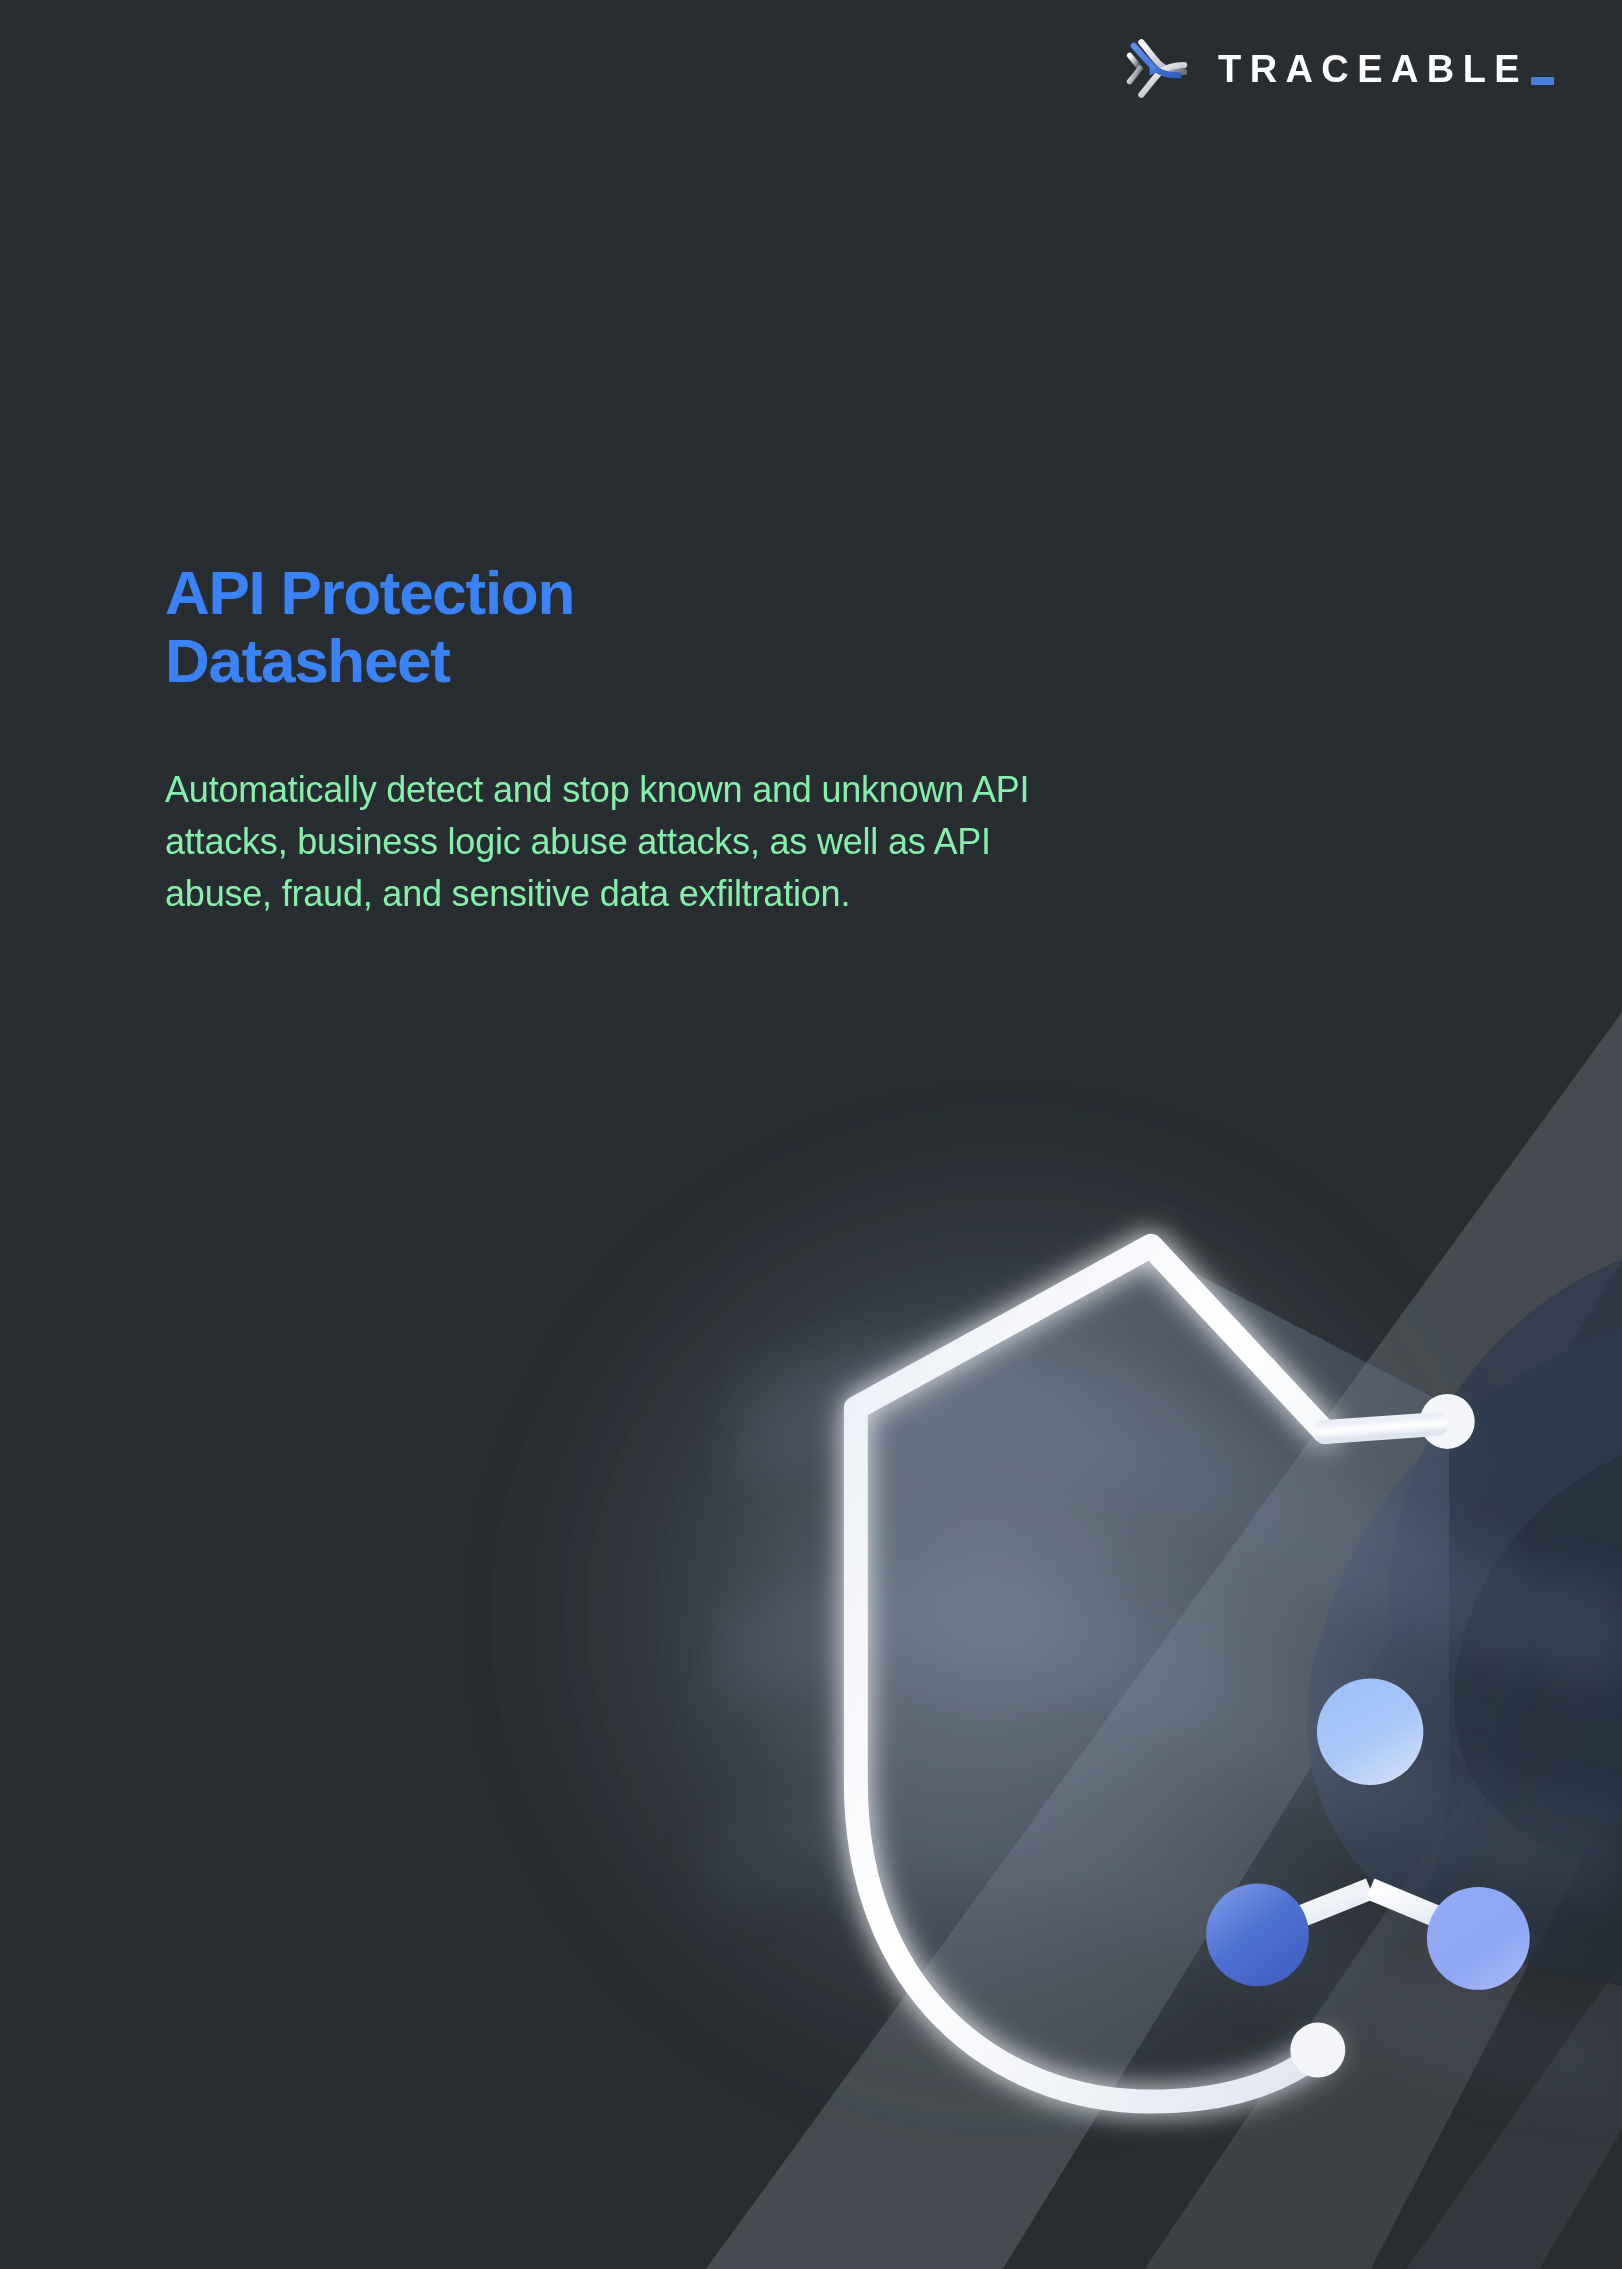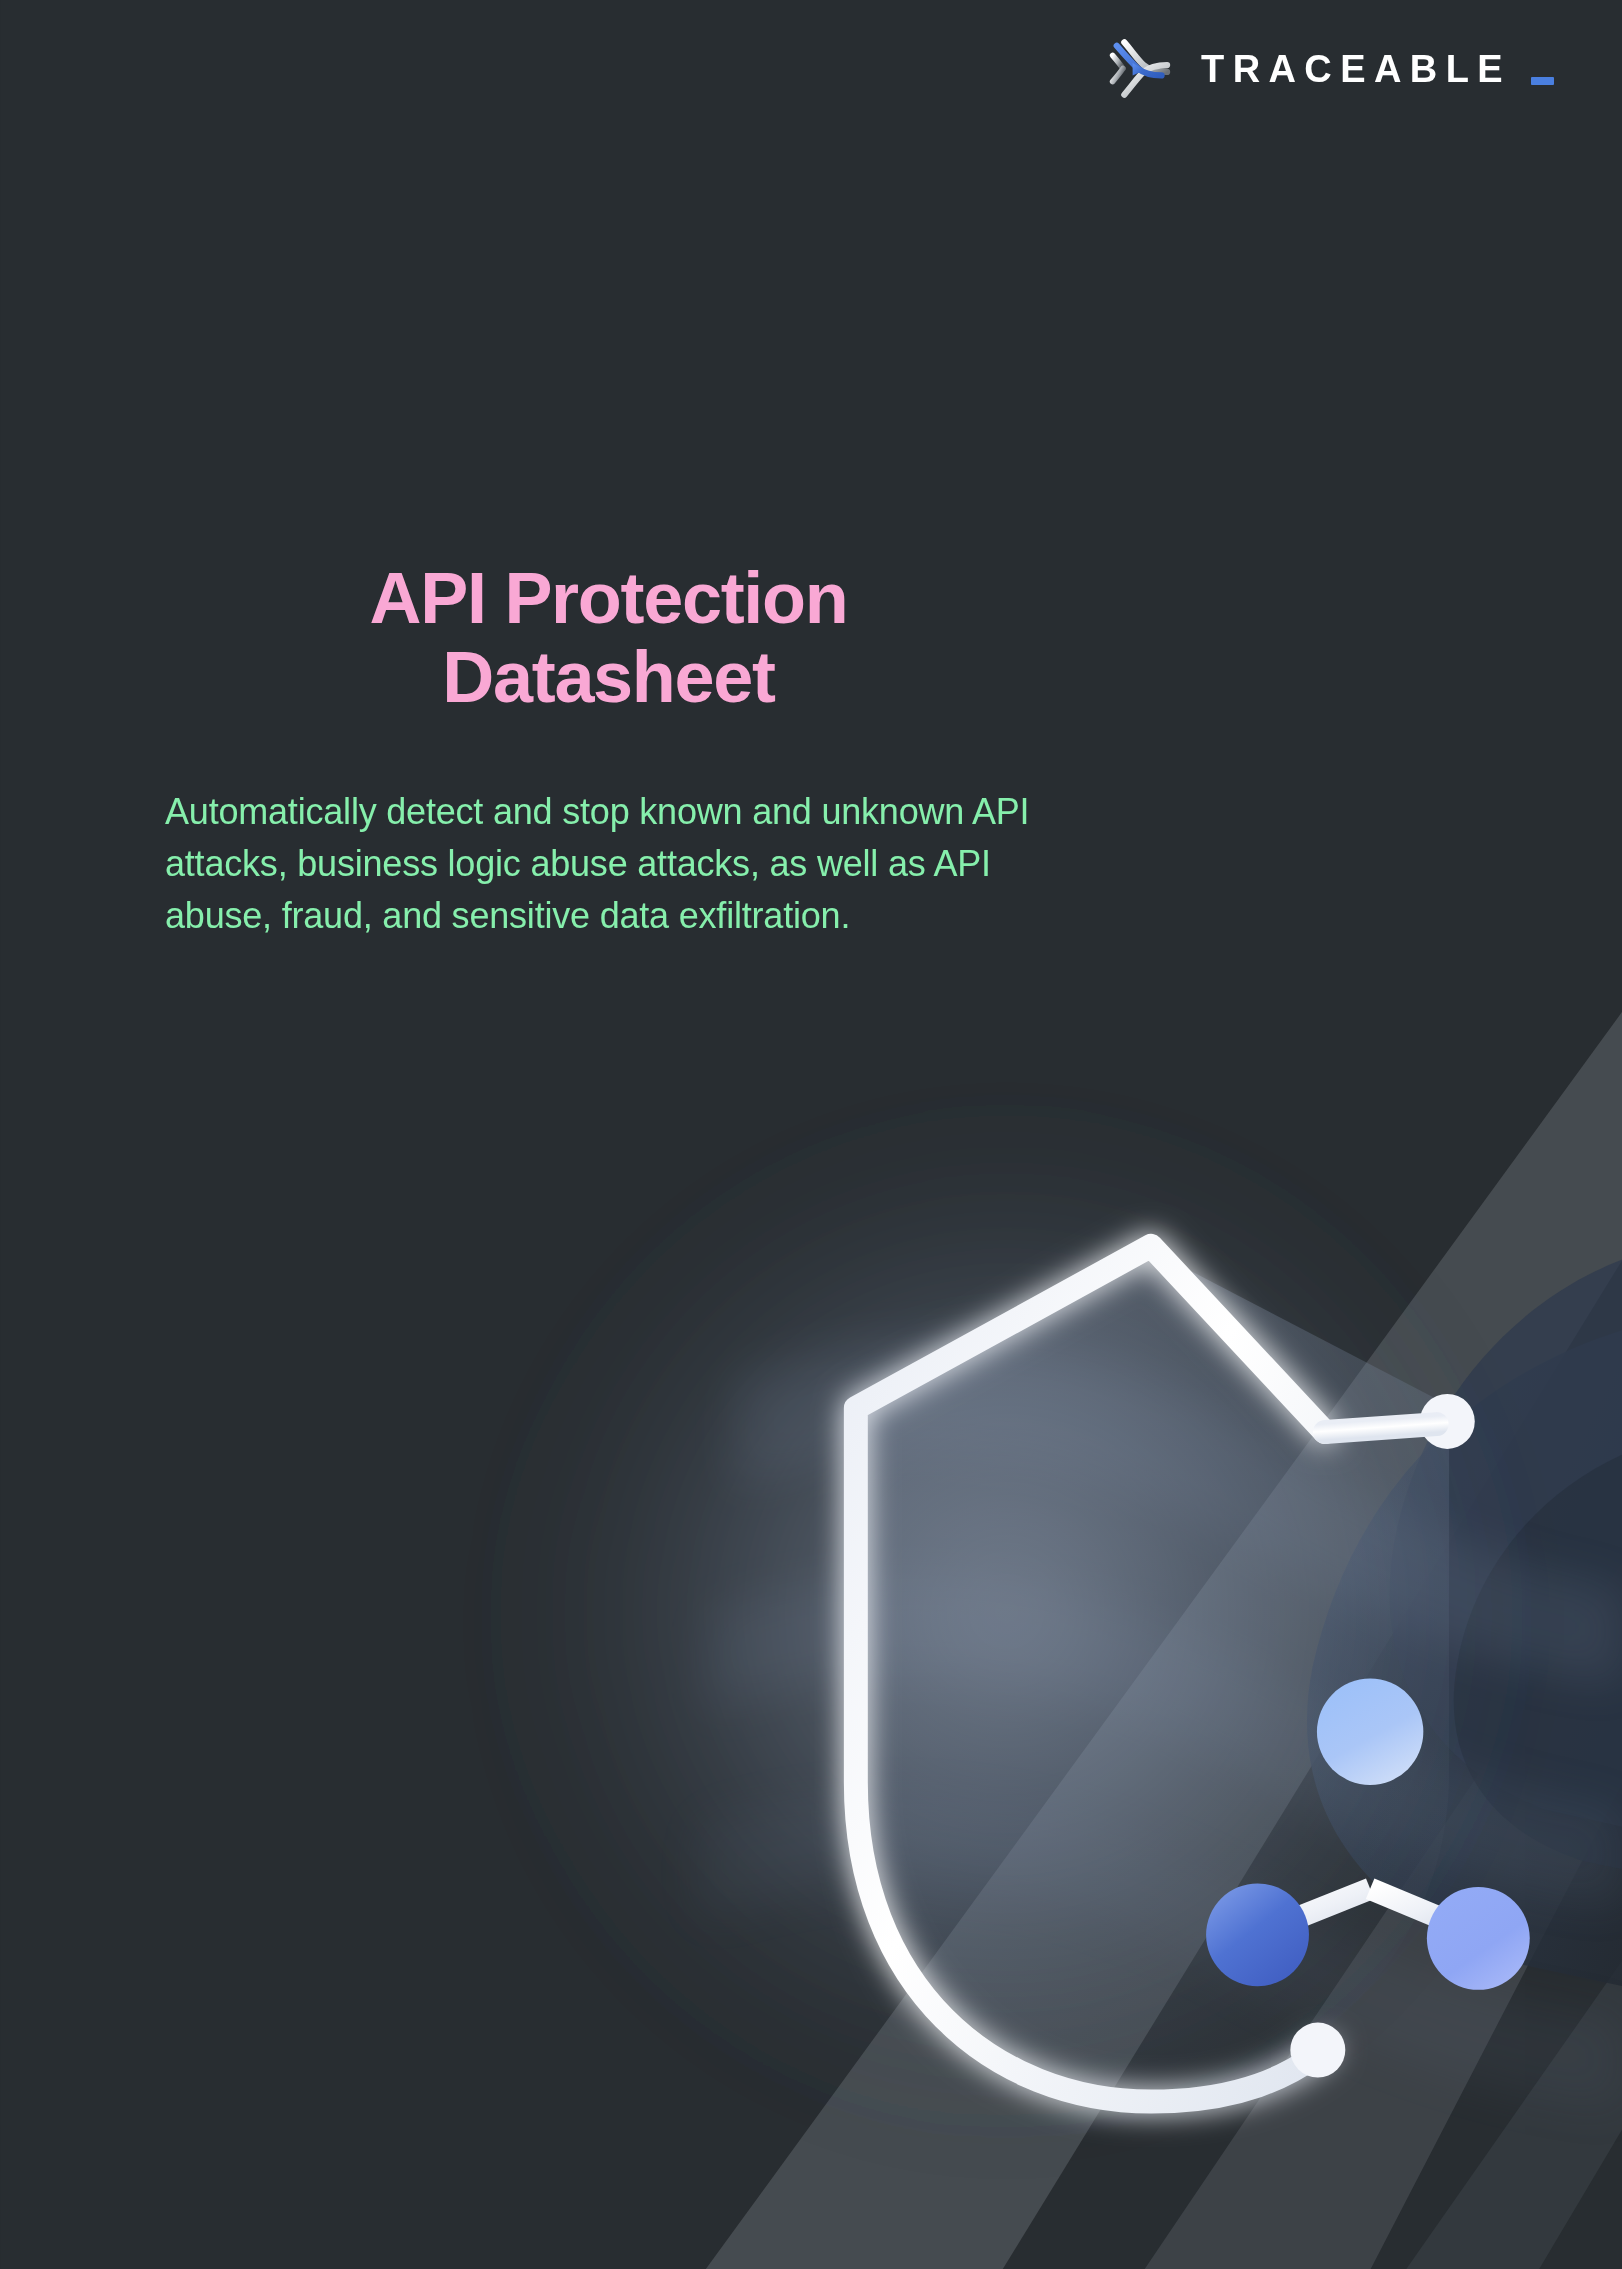--- a/index.html
+++ b/index.html
@@ -30,21 +30,21 @@
     top:34px; right:69px;
     display:flex;
     align-items:center;
     gap:26.6px;
     z-index:40;
   }
   .logo-mark { width:69px; height:69px; display:block; }
   .wordmark {
     display:flex;
     align-items:flex-end;
-    gap:20px;
+    gap:3px;
   }
   .wordmark-text {
     color:#ffffff;
     font-size:38px;
     font-weight:600;
     letter-spacing:8.4px;
     line-height:1;
     white-space:nowrap;
     font-family:"Liberation Sans", sans-serif;
   }
@@ -58,28 +58,27 @@
 
   
   .hero {
     position:absolute;
     left:165px;
     top:559px;
     width:887px;
     z-index:30;
   }
   .hero-title {
-    color:#f9a8d4;
-    font-size:72px;
+    color:#3b82f6;
+    font-size:62px;
     font-weight:700;
     line-height:1.1;
     letter-spacing:-1.3px;
     white-space:pre-line;
     font-family:"Liberation Sans", sans-serif;
-    text-align:center;
   }
   .hero-sub {
     margin-top:69px;
     color:#86efac;
     font-size:36px;
     font-weight:400;
     line-height:1.44;
     letter-spacing:-0.2px;
     max-width:1162px;
     white-space:pre-line;

